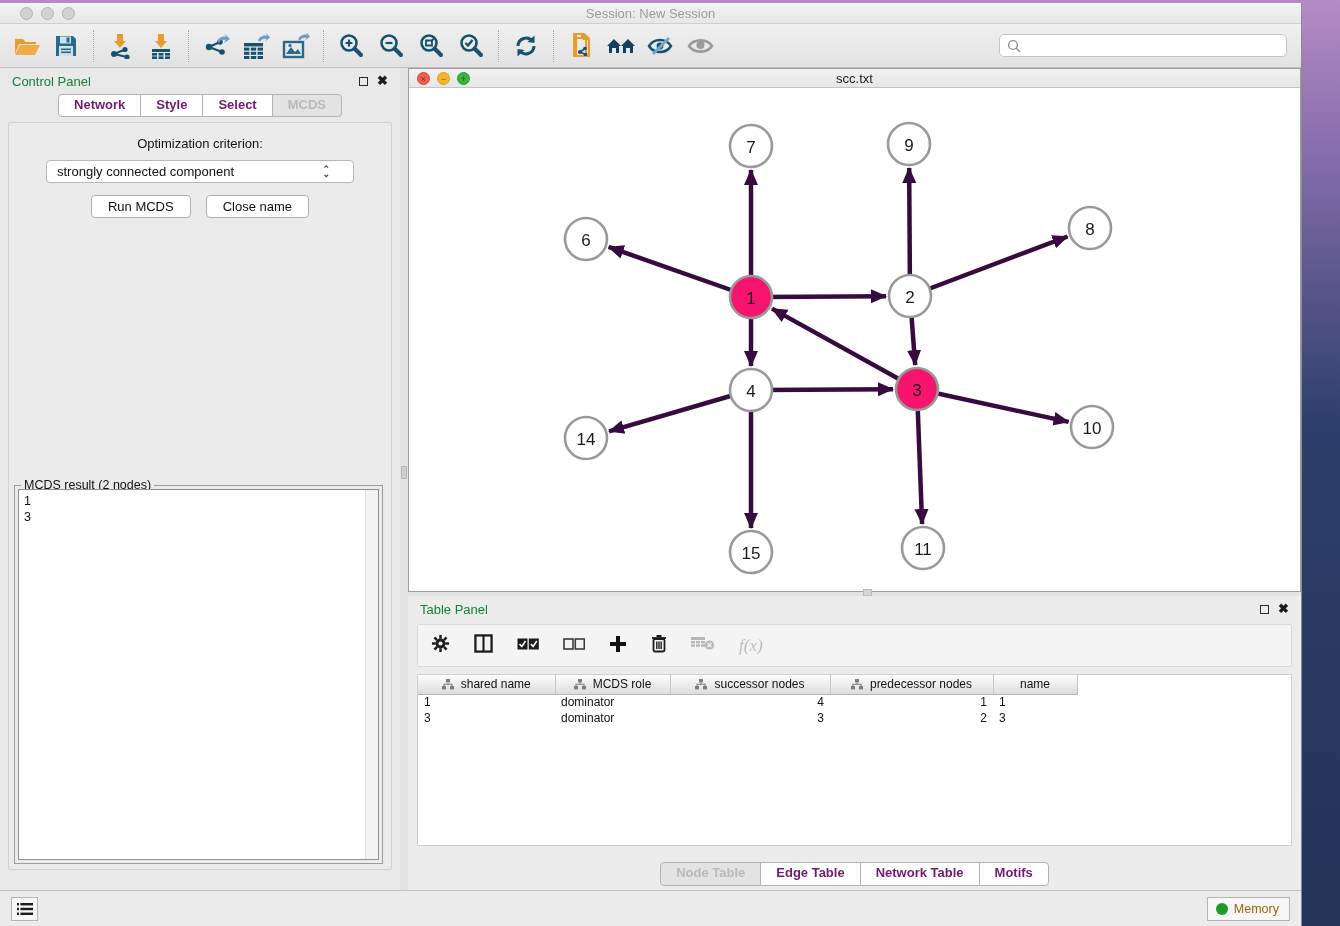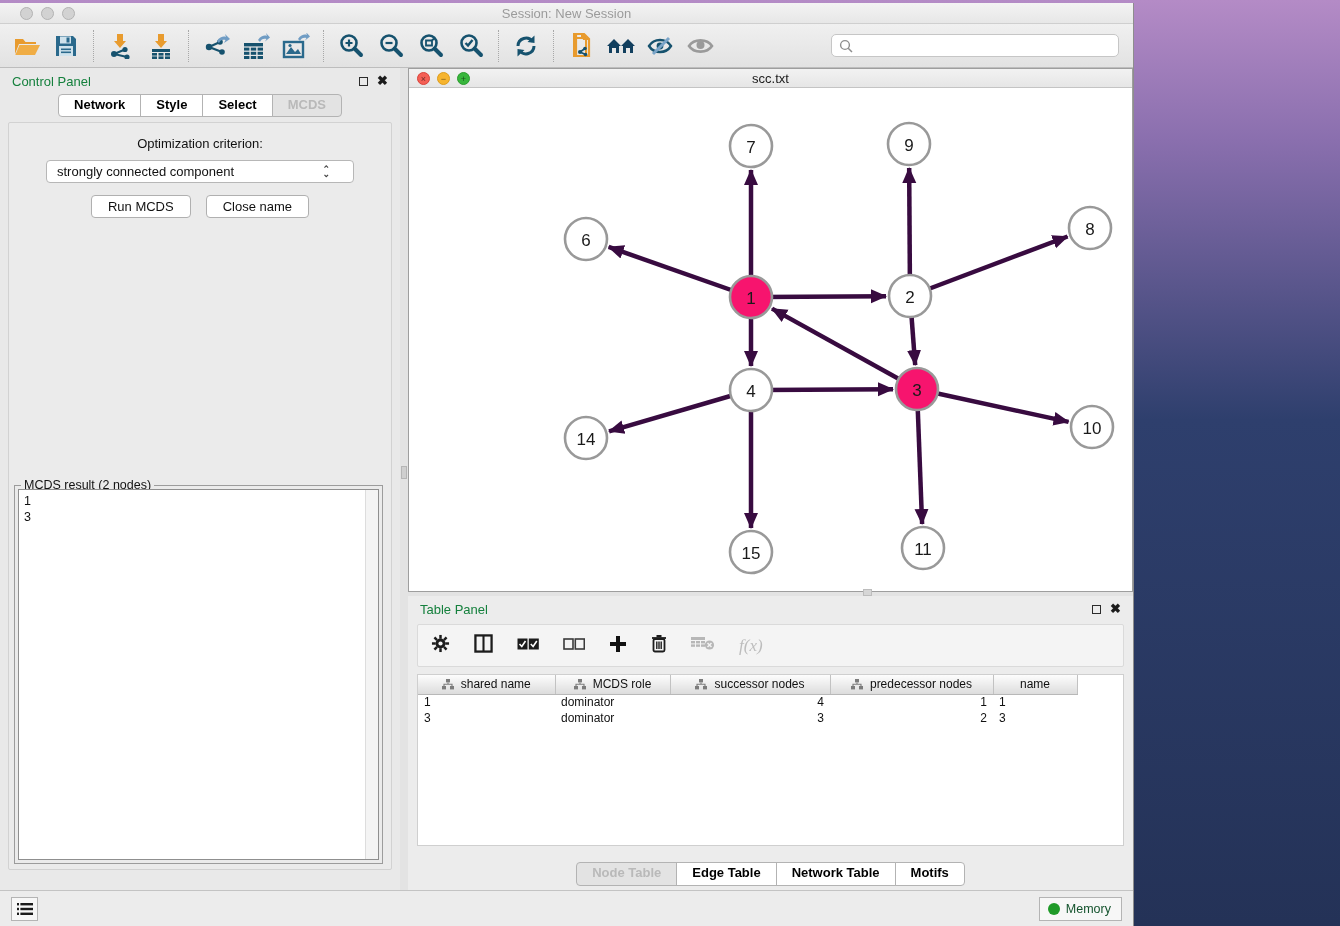--- a/index.html
+++ b/index.html
@@ -1,19 +1,19 @@
 <!DOCTYPE html>
 <html><head>
 <meta charset="utf-8">
 <style>
   * { margin:0; padding:0; box-sizing:border-box; }
   html,body { width:1340px; height:926px; overflow:hidden;
     font-family:"Liberation Sans", sans-serif;
     background:linear-gradient(180deg,#b48bc6 0px,#8a6fae 140px,#2e3f6d 420px,#243257 926px); }
-  .app { position:absolute; left:0; top:3px; width:1134px; height:923px;
+  .app { position:absolute; left:0; top:3px; width:1302px; height:923px;
     background:#ececec; display:flex; flex-direction:column;
     border-right:1px solid #8d8d8d; }
 
   
   .titlebar { height:21px; background:linear-gradient(#f3f3f3,#e7e7e7);
     border-bottom:1px solid #cfcfcf; position:relative; display:flex; align-items:center; }
   .traffic { display:flex; gap:8px; margin-left:20px; }
   .light { width:13px; height:13px; border-radius:50%; position:relative;
     font-size:9px; line-height:12px; text-align:center; color:rgba(0,0,0,.55); }
   .light.inactive { background:#d2d2d2; border:1px solid #b3b3b3; }
@@ -34,21 +34,21 @@
   .workspace { flex:1; display:flex; min-height:0; }
 
   
   .control-panel { width:400px; display:flex; flex-direction:column; background:#e9e9e9; }
   .panel-head { height:26px; display:flex; align-items:center; padding:0 12px; }
   .panel-head .ph-title { font-size:13px; color:#15803d; }
   .ph-icons { margin-left:auto; display:flex; align-items:center; gap:9px; }
   .float-box { width:9px; height:9px; border:1.5px solid #2b2b2b; background:transparent; }
   .close-x { font-size:13px; font-weight:bold; color:#1b1b1b; line-height:10px; }
   .cp-tabs { height:23px; display:flex; justify-content:center; }
-  .tab-btn { font-size:13px; font-weight:600; color:#000000; background:#fff;
+  .tab-btn { font-size:13px; font-weight:600; color:#701a75; background:#fff;
     border:1px solid #b3b3b3; padding:2px 15px 3px; margin-left:-1px; }
   .tab-btn:first-child { border-radius:4px 0 0 4px; margin-left:0; }
   .tab-btn:last-child { border-radius:0 4px 4px 0; }
   .tab-btn.active { background:#e3e3e3; color:#b9b9b9; }
   .cp-content { flex:1; margin:5px 8px 20px 8px; border:1px solid #d2d2d2;
     border-radius:2px; background:#ebebeb; position:relative; }
   .opt-label { margin-top:13px; text-align:center; font-size:13px; color:#111; }
   .dropdown { margin:9px auto 0; width:308px; height:23px; background:#fff;
     border:1px solid #b7b7b7; border-radius:4px; display:flex; align-items:center;
     padding:0 23px 0 10px; font-size:13px; color:#111; }
@@ -102,21 +102,21 @@
   .tp-spacer { flex:1; }
   .tp-tabs { height:24px; display:flex; justify-content:center; margin-bottom:4px; }
 
   
   .status-bar { height:36px; border-top:1px solid #c3c3c3; background:#ececec;
     display:flex; align-items:center; padding:0 11px; }
   .list-btn { width:27px; height:24px; background:#f7f7f7; border:1px solid #b4b4b4;
     display:flex; align-items:center; justify-content:center; }
   .memory-btn { margin-left:auto; height:24px; background:#f7f7f7; border:1px solid #b4b4b4;
     display:flex; align-items:center; gap:6px; padding:0 10px 0 8px;
-    font-size:12.5px; color:#14532d; }
+    font-size:12.5px; color:#a16207; }
   .mem-dot { width:12px; height:12px; border-radius:50%; }
 
   .fx { font-family:"Liberation Serif",serif; font-style:italic; font-size:17px; color:#bdbdbd;text-align:right; }
 </style>
 </head>
 <body>
 
 <div class="app">
 
   <div class="titlebar">

